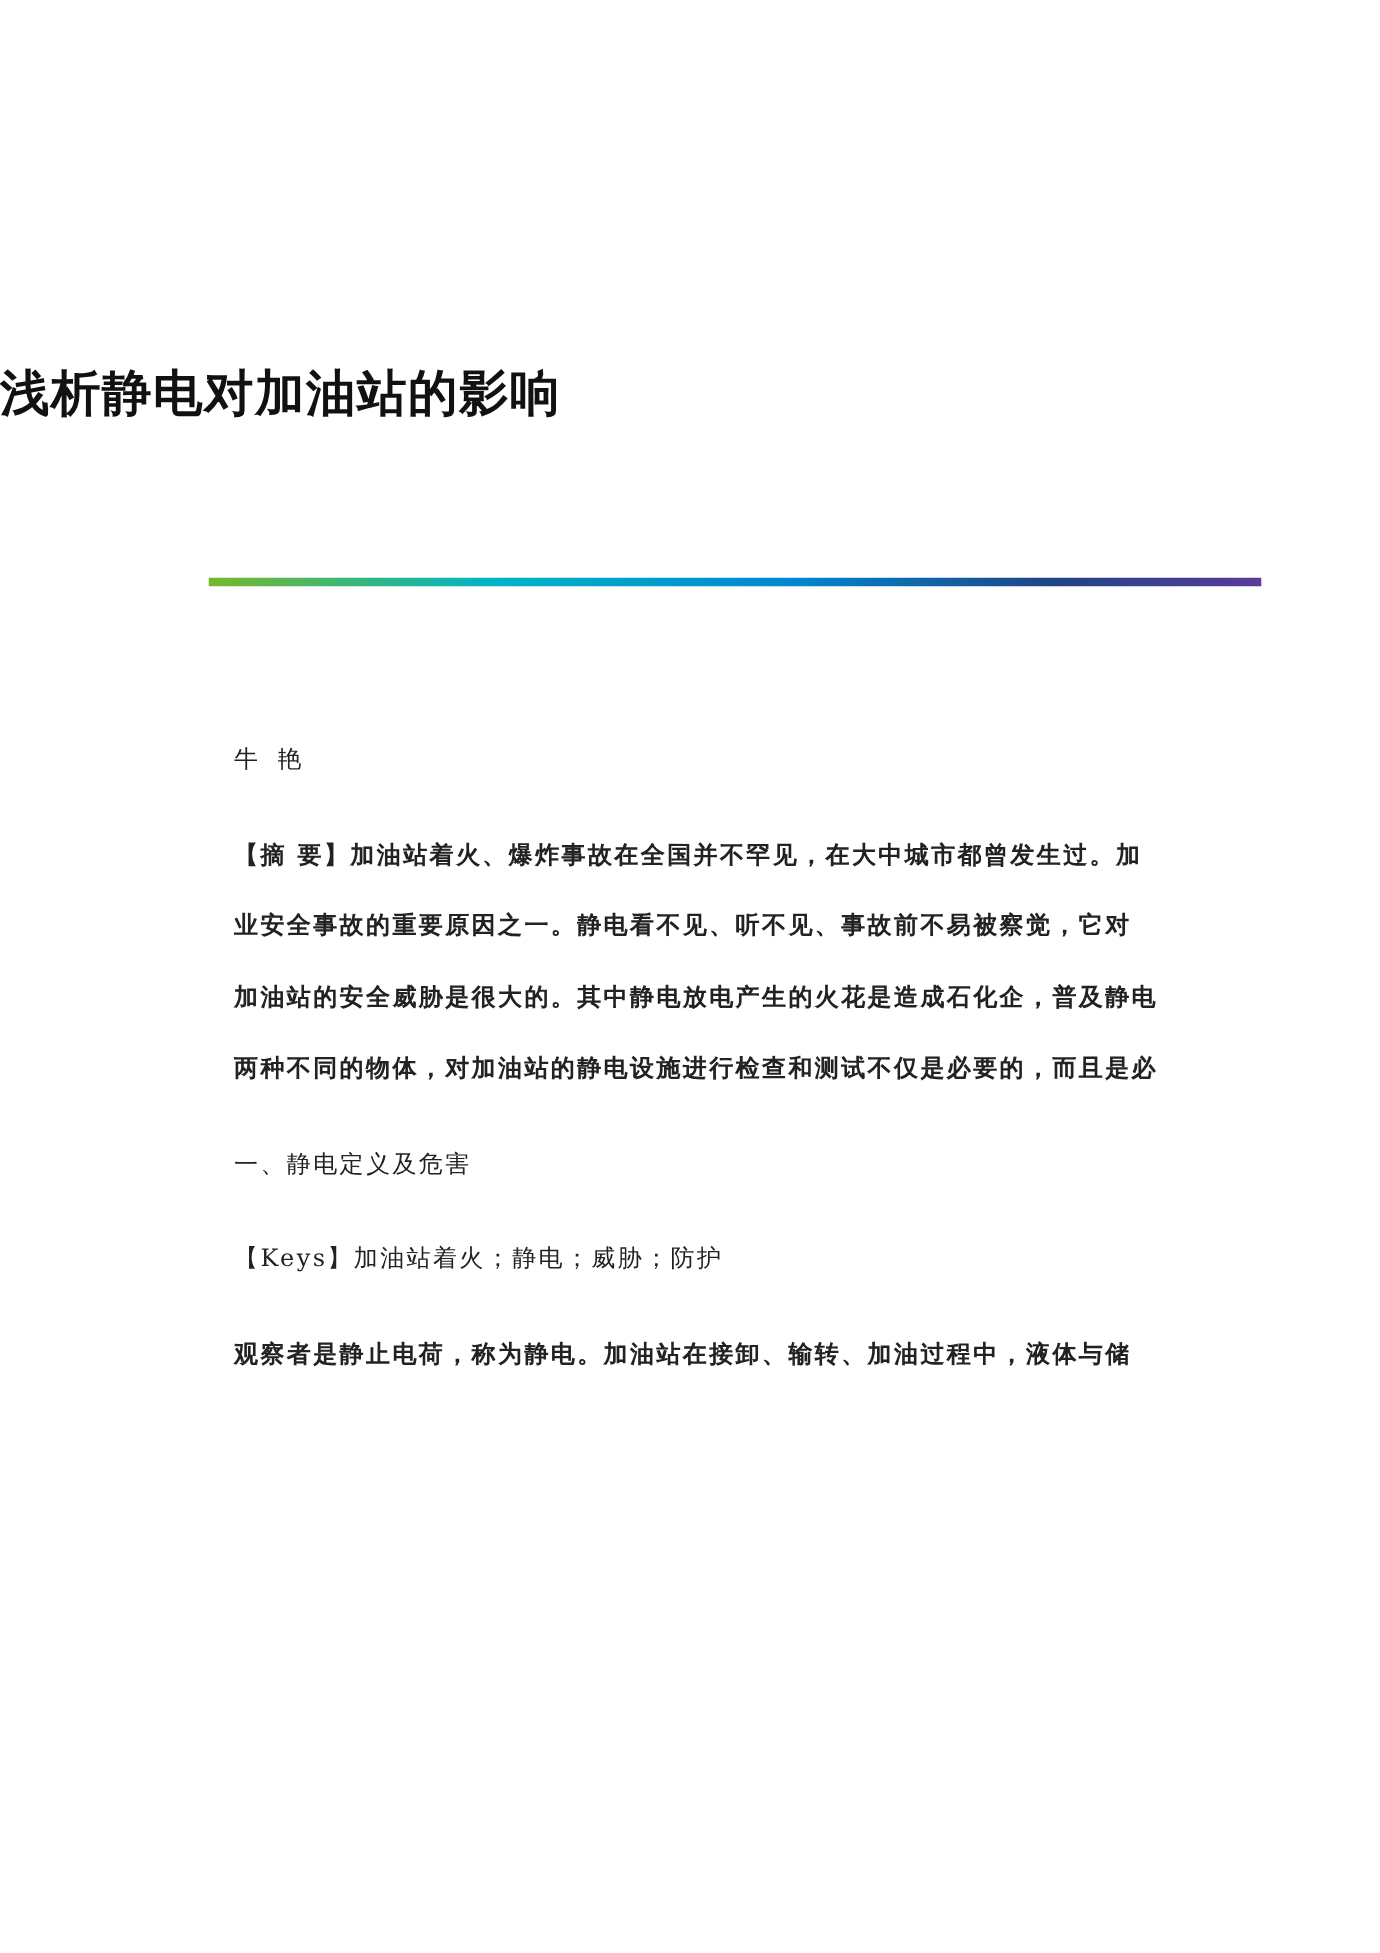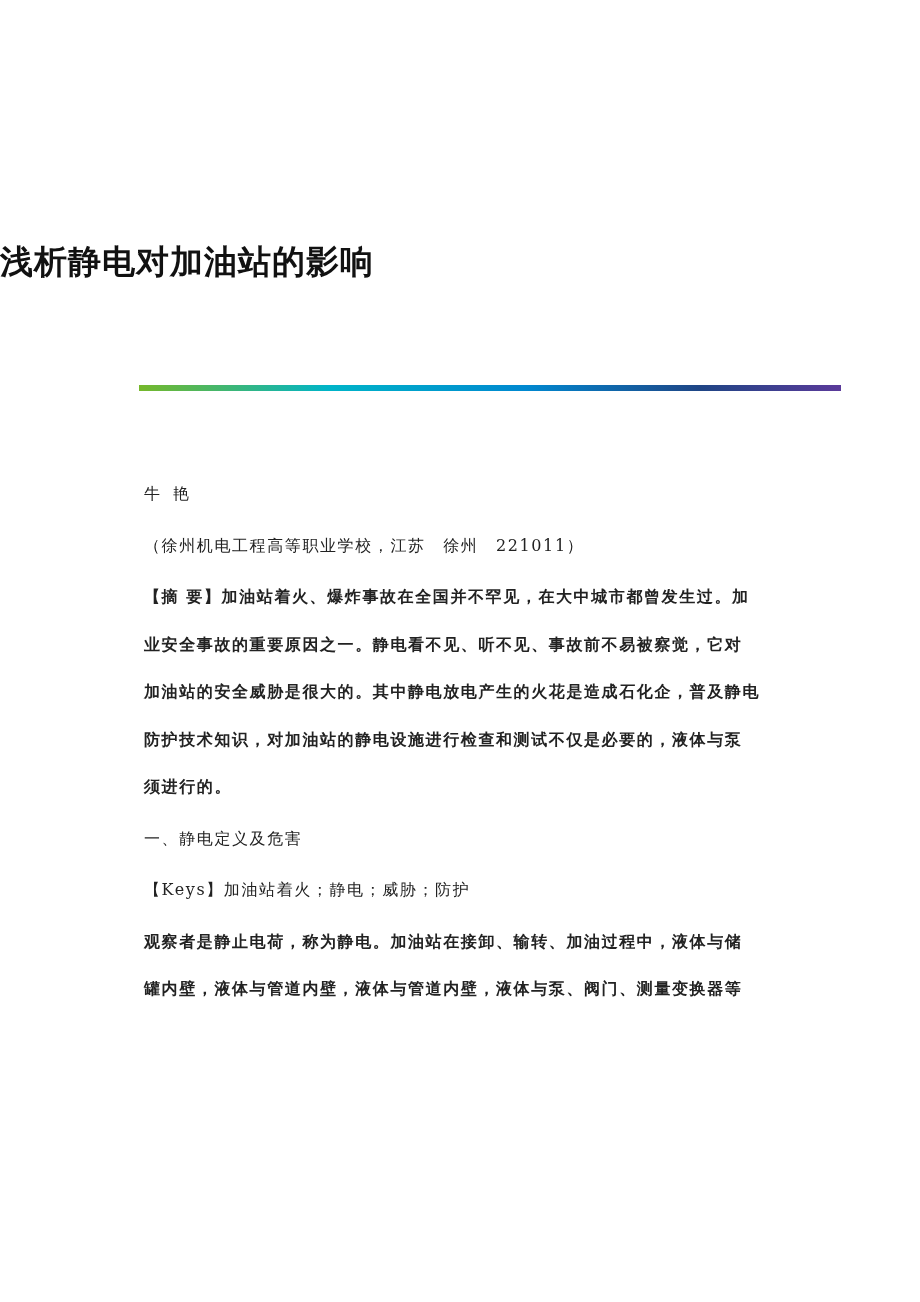--- a/index.html
+++ b/index.html
@@ -38,21 +38,21 @@
       position: absolute;
       left: 140px;
       top: 466px;
       width: 645px;
       font-size: 16px;
       line-height: 47.5px;
       letter-spacing: 1.6px;
       color: #222222;
     }
     .para {
-      margin: 4px;
+      margin: 16px;
       padding: 0;
       text-align: justify;
       text-align-last: left;
     }
     .author {
       letter-spacing: 13px;
     }
     .line {
       display: block;
       white-space: nowrap;
@@ -72,31 +72,28 @@
       <stop offset="0.55" stop-color="#0088d0"></stop>
       <stop offset="0.80" stop-color="#1f4585"></stop>
       <stop offset="1" stop-color="#5b3a9a"></stop>
     </linearGradient>
   </defs>
   <rect x="0" y="0" width="702" height="6" fill="url(#rg)"></rect>
 </svg>
 
 <div class="body-text">
   <p class="para author">牛艳</p>
-  <p class="para">（徐州机电工程高等职业学校，江苏　徐州　221011）</p>
 
   <div class="para">
     <span class="line"><span>【摘 要】</span><span>加油站着火、爆炸事故在全国并不罕见，在大中城市都曾发生过。加</span></span>
     <span class="line">业安全事故的重要原因之一。静电看不见、听不见、事故前不易被察觉，它对</span>
     <span class="line">加油站的安全威胁是很大的。其中静电放电产生的火花是造成石化企，普及静电</span>
-    <span class="line">防护技术知识，对加油站的静电设施进行检查和测试不仅是必要的，液体与泵</span>
-    <span class="line">须进行的。</span>
+    <span class="line">两种不同的物体，对加油站的静电设施进行检查和测试不仅是必要的，而且是必</span>
   </div>
 
   <p class="para">一、静电定义及危害</p>
 
   <p class="para"><span>【Keys】</span><span>加油站着火；静电；威胁；防护</span></p>
 
   <div class="para">
     <span class="line">观察者是静止电荷，称为静电。加油站在接卸、输转、加油过程中，液体与储</span>
-    <span class="line">罐内壁，液体与管道内壁，液体与管道内壁，液体与泵、阀门、测量变换器等</span>
   </div>
 </div>
 
 </body></html>

